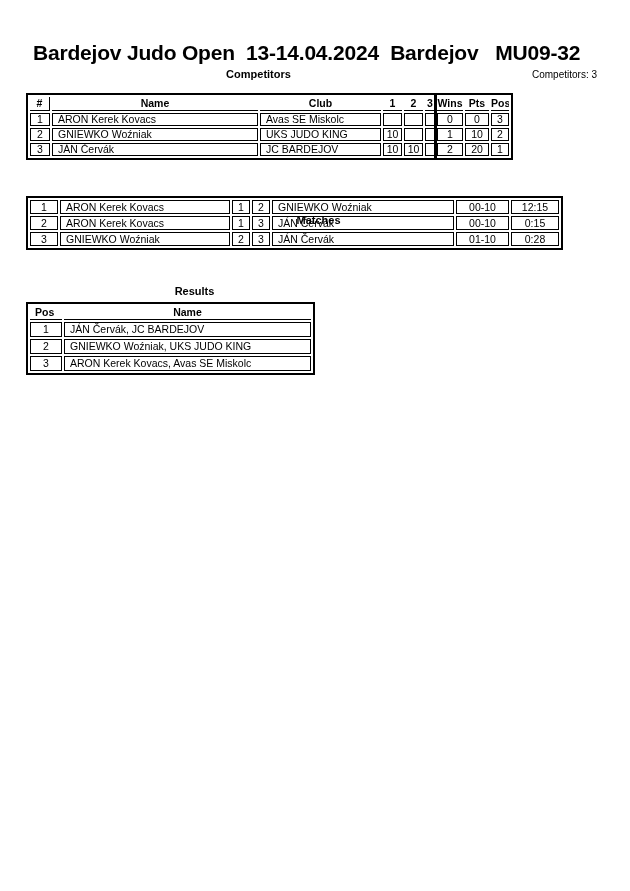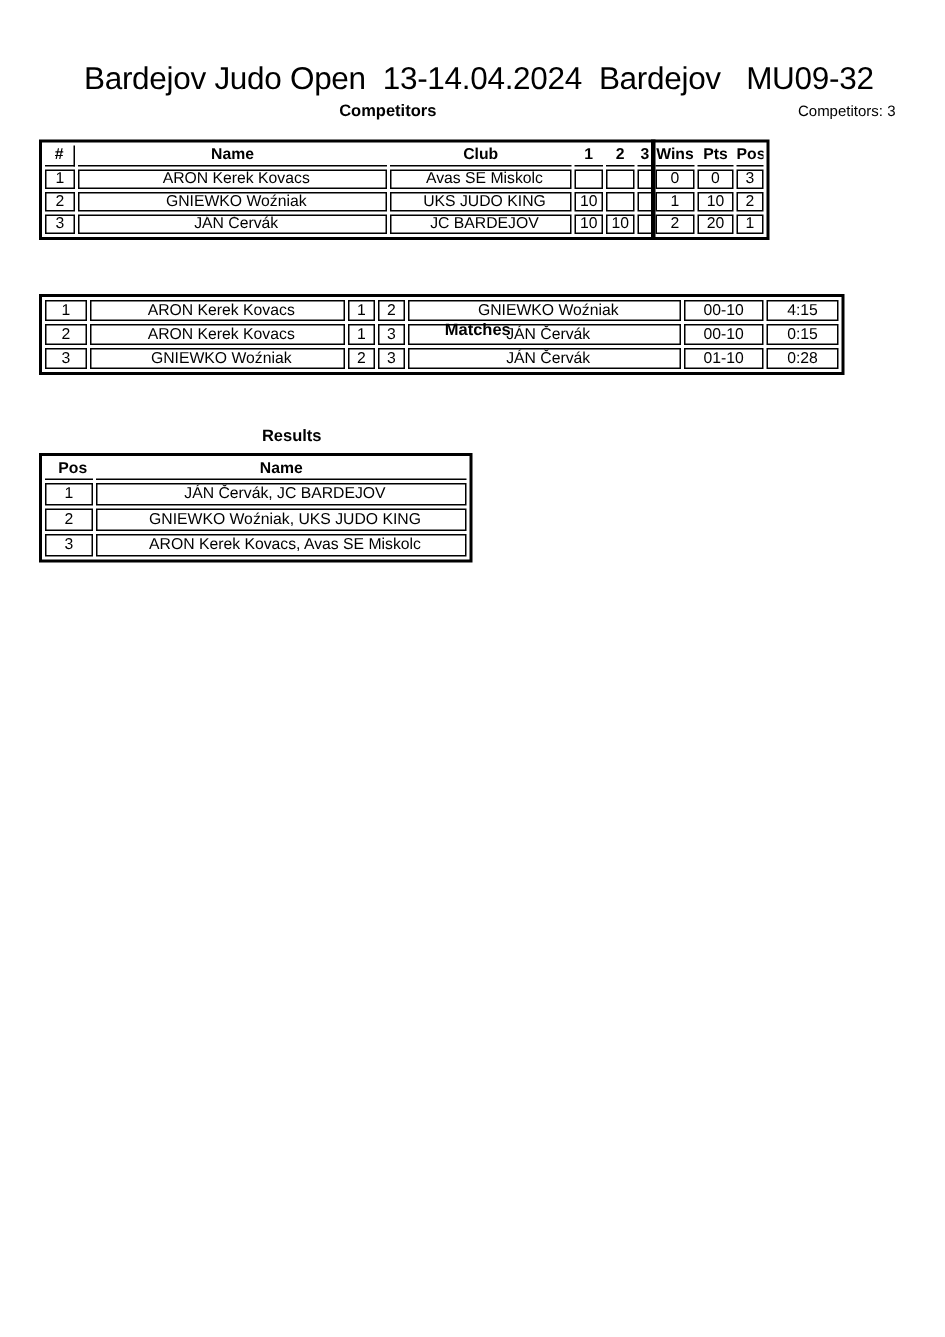--- a/index.html
+++ b/index.html
@@ -10,24 +10,23 @@
     font-family: "Liberation Sans", sans-serif;
     position: relative;
     overflow: hidden;
   }
   * { box-sizing: border-box; }
 
   .title {
     position: absolute;
     left: 33px; top: 41px;
     font-size: 21px;
-    font-weight: normal;
+    font-weight: bold;
     white-space: pre;
     letter-spacing: -0.2px;
-    margin-left: 23px;
   }
   .section-label {
     position: absolute;
     transform: translateX(-50%);
     font-size: 11px;
     font-weight: bold;
     white-space: nowrap;
     padding-left: 47px;
   }
   #competitors-label { left: 235px; top: 68px; }
@@ -68,21 +67,21 @@
     border: none;
     border-bottom: 1px solid #000;
     height: 14px;
   }
   td { border: 1px solid #000; }
   #competitors-table td { height: 13px; }
   #matches-table td     { height: 14px; }
   #results-table td     { height: 15px; }
 
   .c { text-align: center; }
-  .l { text-align: center; padding-left: 5px; }
+  .l { text-align: left; padding-left: 5px; }
   .hdr-flush { text-align: left; padding-left: 1px; overflow: visible; }
   .b-r { border-right: 1px solid #000; }
 
   .vrule {
     position: absolute;
     top: 0; bottom: 0;
     left: 408px;
     width: 3px;
     background: #000;
   }
@@ -172,21 +171,21 @@
         <col style="width:48px">
     </colgroup>
     <tbody>
     <tr>
       <td class="c">1</td>
       <td class="l">ARON Kerek Kovacs</td>
       <td class="c">1</td>
       <td class="c">2</td>
       <td class="l">GNIEWKO Woźniak</td>
       <td class="c">00-10</td>
-      <td class="c">4:15</td>
+      <td class="c">12:15</td>
     </tr>
     <tr>
       <td class="c">2</td>
       <td class="l">ARON Kerek Kovacs</td>
       <td class="c">1</td>
       <td class="c">3</td>
       <td class="l">JÁN Červák</td>
       <td class="c">00-10</td>
       <td class="c">0:15</td>
     </tr>

